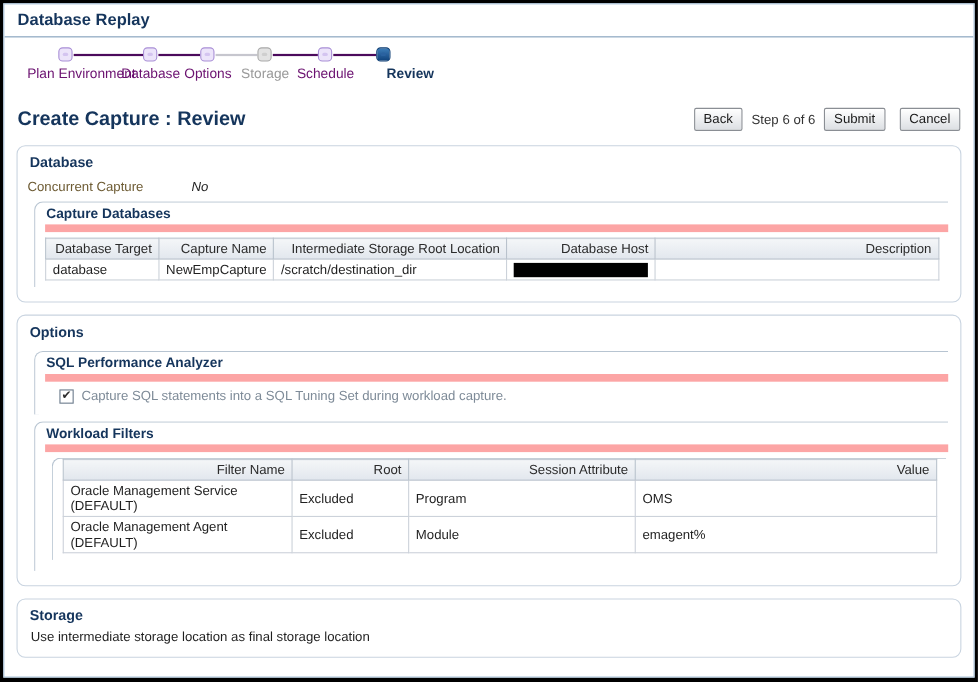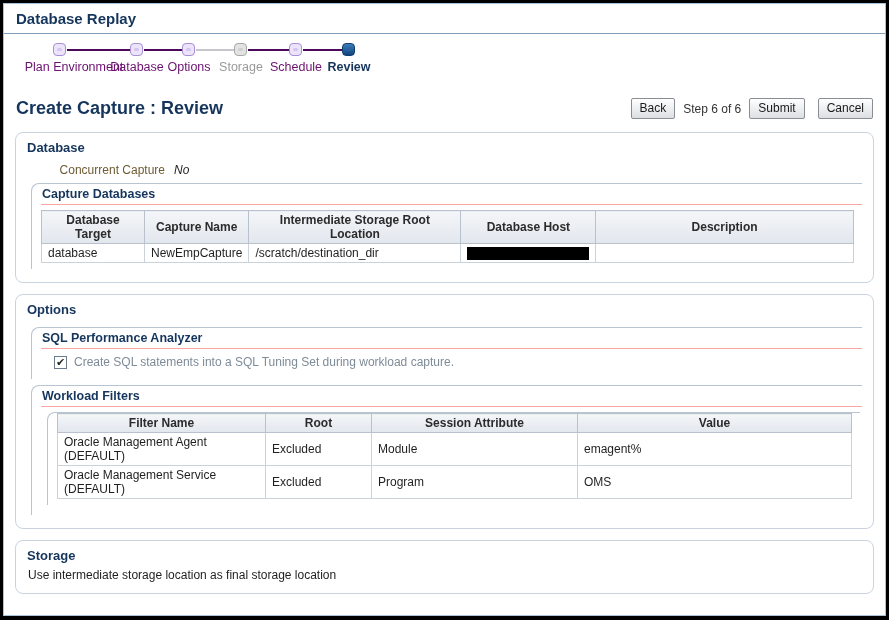--- a/index.html
+++ b/index.html
@@ -41,33 +41,33 @@
   .gap { width:5px; }
 
   
   .section { border:1px solid #c9d4e0; border-radius:8px; margin:0 11px 11px 11px; padding:5px 9px 9px 9px; background:#fff; }
   .section-title { font-size:13px; font-weight:bold; color:#15355c; padding:2px 2px 4px 2px; }
 
   
   .group { border-top:1px solid #b7c4d1; border-left:1px solid #b7c4d1; border-top-left-radius:8px;
            margin:6px 2px 4px 6px; padding:0 0 6px 9px; }
   .group-title { font-size:12.5px; font-weight:bold; color:#15355c; padding:3px 0 3px 1px;
-                 border-bottom:1px solid #fca5a5; margin-bottom:5px; }
+                 border-bottom:7px solid #fca5a5; margin-bottom:5px; }
   .group .group { margin-top:2px; }
 
   
   .kv-row { display:flex; font-size:12px; margin:4px 0 6px 0; }
-  .kv-label { color:#6d5b33; text-align:right; }
+  .kv-label { color:#6d5b33; }
   .kv-value { color:#1f1f1f; margin-left:9px; white-space:pre-wrap;font-style:italic; }
   .db-kv .kv-label { width:140px; }
 
   
   table.data { border-collapse:collapse; font-size:12px; color:#1f1f1f; width:99%; }
-  table.data th { background:linear-gradient(#f4f6f8,#e2e7ee); border:1px solid #b9c2cc; font-weight:bold;
-                  text-align:center; padding:2px 6px; color:#2b2b2b; }
+  table.data th { background:linear-gradient(#f4f6f8,#e2e7ee); border:1px solid #b9c2cc; font-weight:normal;
+                  text-align:right; padding:2px 6px; color:#2b2b2b; }
   table.data td { border:1px solid #ccd2da; padding:2px 6px; background:#fff; height:16px; }
   .redaction { display:inline-block; width:122px; height:13px; background:#000; vertical-align:middle; }
 
   
   .check-row { display:flex; align-items:center; margin:6px 0 4px 13px; }
   .checkbox { width:13px; height:13px; border:1px solid #6b7b8c; background:#fff; display:inline-flex;
               align-items:center; justify-content:center; font-size:11px; color:#2b2b2b; line-height:11px; cursor:pointer; }
   .check-label { font-size:12px; color:#7e8b98; margin-left:7px; }
 
   .storage-text { font-size:12px; color:#1f1f1f; padding:1px 2px 2px 3px; }
@@ -106,21 +106,21 @@
         </div>
       <div class="node current" style="left:338px;">
           <span class="dash"></span>
         </div>
 
       <span class="step-label" style="left:70px;">Plan Environment</span>
       <span class="step-label" style="left:133px;">Database</span>
       <span class="step-label" style="left:185px;">Options</span>
       <span class="step-label disabled" style="left:237px;">Storage</span>
       <span class="step-label" style="left:292px;">Schedule</span>
-      <span class="step-label current" style="left:345px;">Review</span>
+      <span class="step-label current" style="left:345px;padding-left:48px;">Review</span>
     </div>
 
     <div class="subbar">
       <span class="sub-title">Create Capture : Review</span>
       <span class="toolbar">
         <button class="btn">Back</button>
         <span class="step-text">Step 6 of 6</span>
         <button class="btn">Submit</button>
         <span class="gap"></span>
         <button class="btn">Cancel</button>
@@ -167,21 +167,21 @@
 
     <div class="section">
       <div class="section-title">Options</div>
 
       <div class="group">
         <div class="group-title">SQL Performance Analyzer</div>
         <div class="check-row">
           <span class="checkbox">
               <span>✔</span>
             </span>
-          <span class="check-label">Create SQL statements into a SQL Tuning Set during workload capture.</span>
+          <span class="check-label">Capture SQL statements into a SQL Tuning Set during workload capture.</span>
         </div>
       </div>
 
       <div class="group">
         <div class="group-title">Workload Filters</div>
         <div class="group">
           <table class="data">
             <colgroup>
                 <col style="width:208px">
                 <col style="width:106px">
@@ -191,31 +191,31 @@
             <thead>
               <tr>
                 <th>Filter Name</th>
                 <th>Root</th>
                 <th>Session Attribute</th>
                 <th>Value</th>
               </tr>
             </thead>
             <tbody>
               <tr>
+                <td>Oracle Management Service (DEFAULT)</td>
+                <td>Excluded</td>
+                <td>Program</td>
+                <td>OMS</td>
+              </tr>
+              <tr>
                 <td>Oracle Management Agent (DEFAULT)</td>
                 <td>Excluded</td>
                 <td>Module</td>
                 <td>emagent%</td>
               </tr>
-              <tr>
-                <td>Oracle Management Service (DEFAULT)</td>
-                <td>Excluded</td>
-                <td>Program</td>
-                <td>OMS</td>
-              </tr>
             </tbody>
           </table>
         </div>
       </div>
     </div>
 
     <div class="section">
       <div class="section-title">Storage</div>
       <div class="storage-text">Use intermediate storage location as final storage location</div>
     </div>

